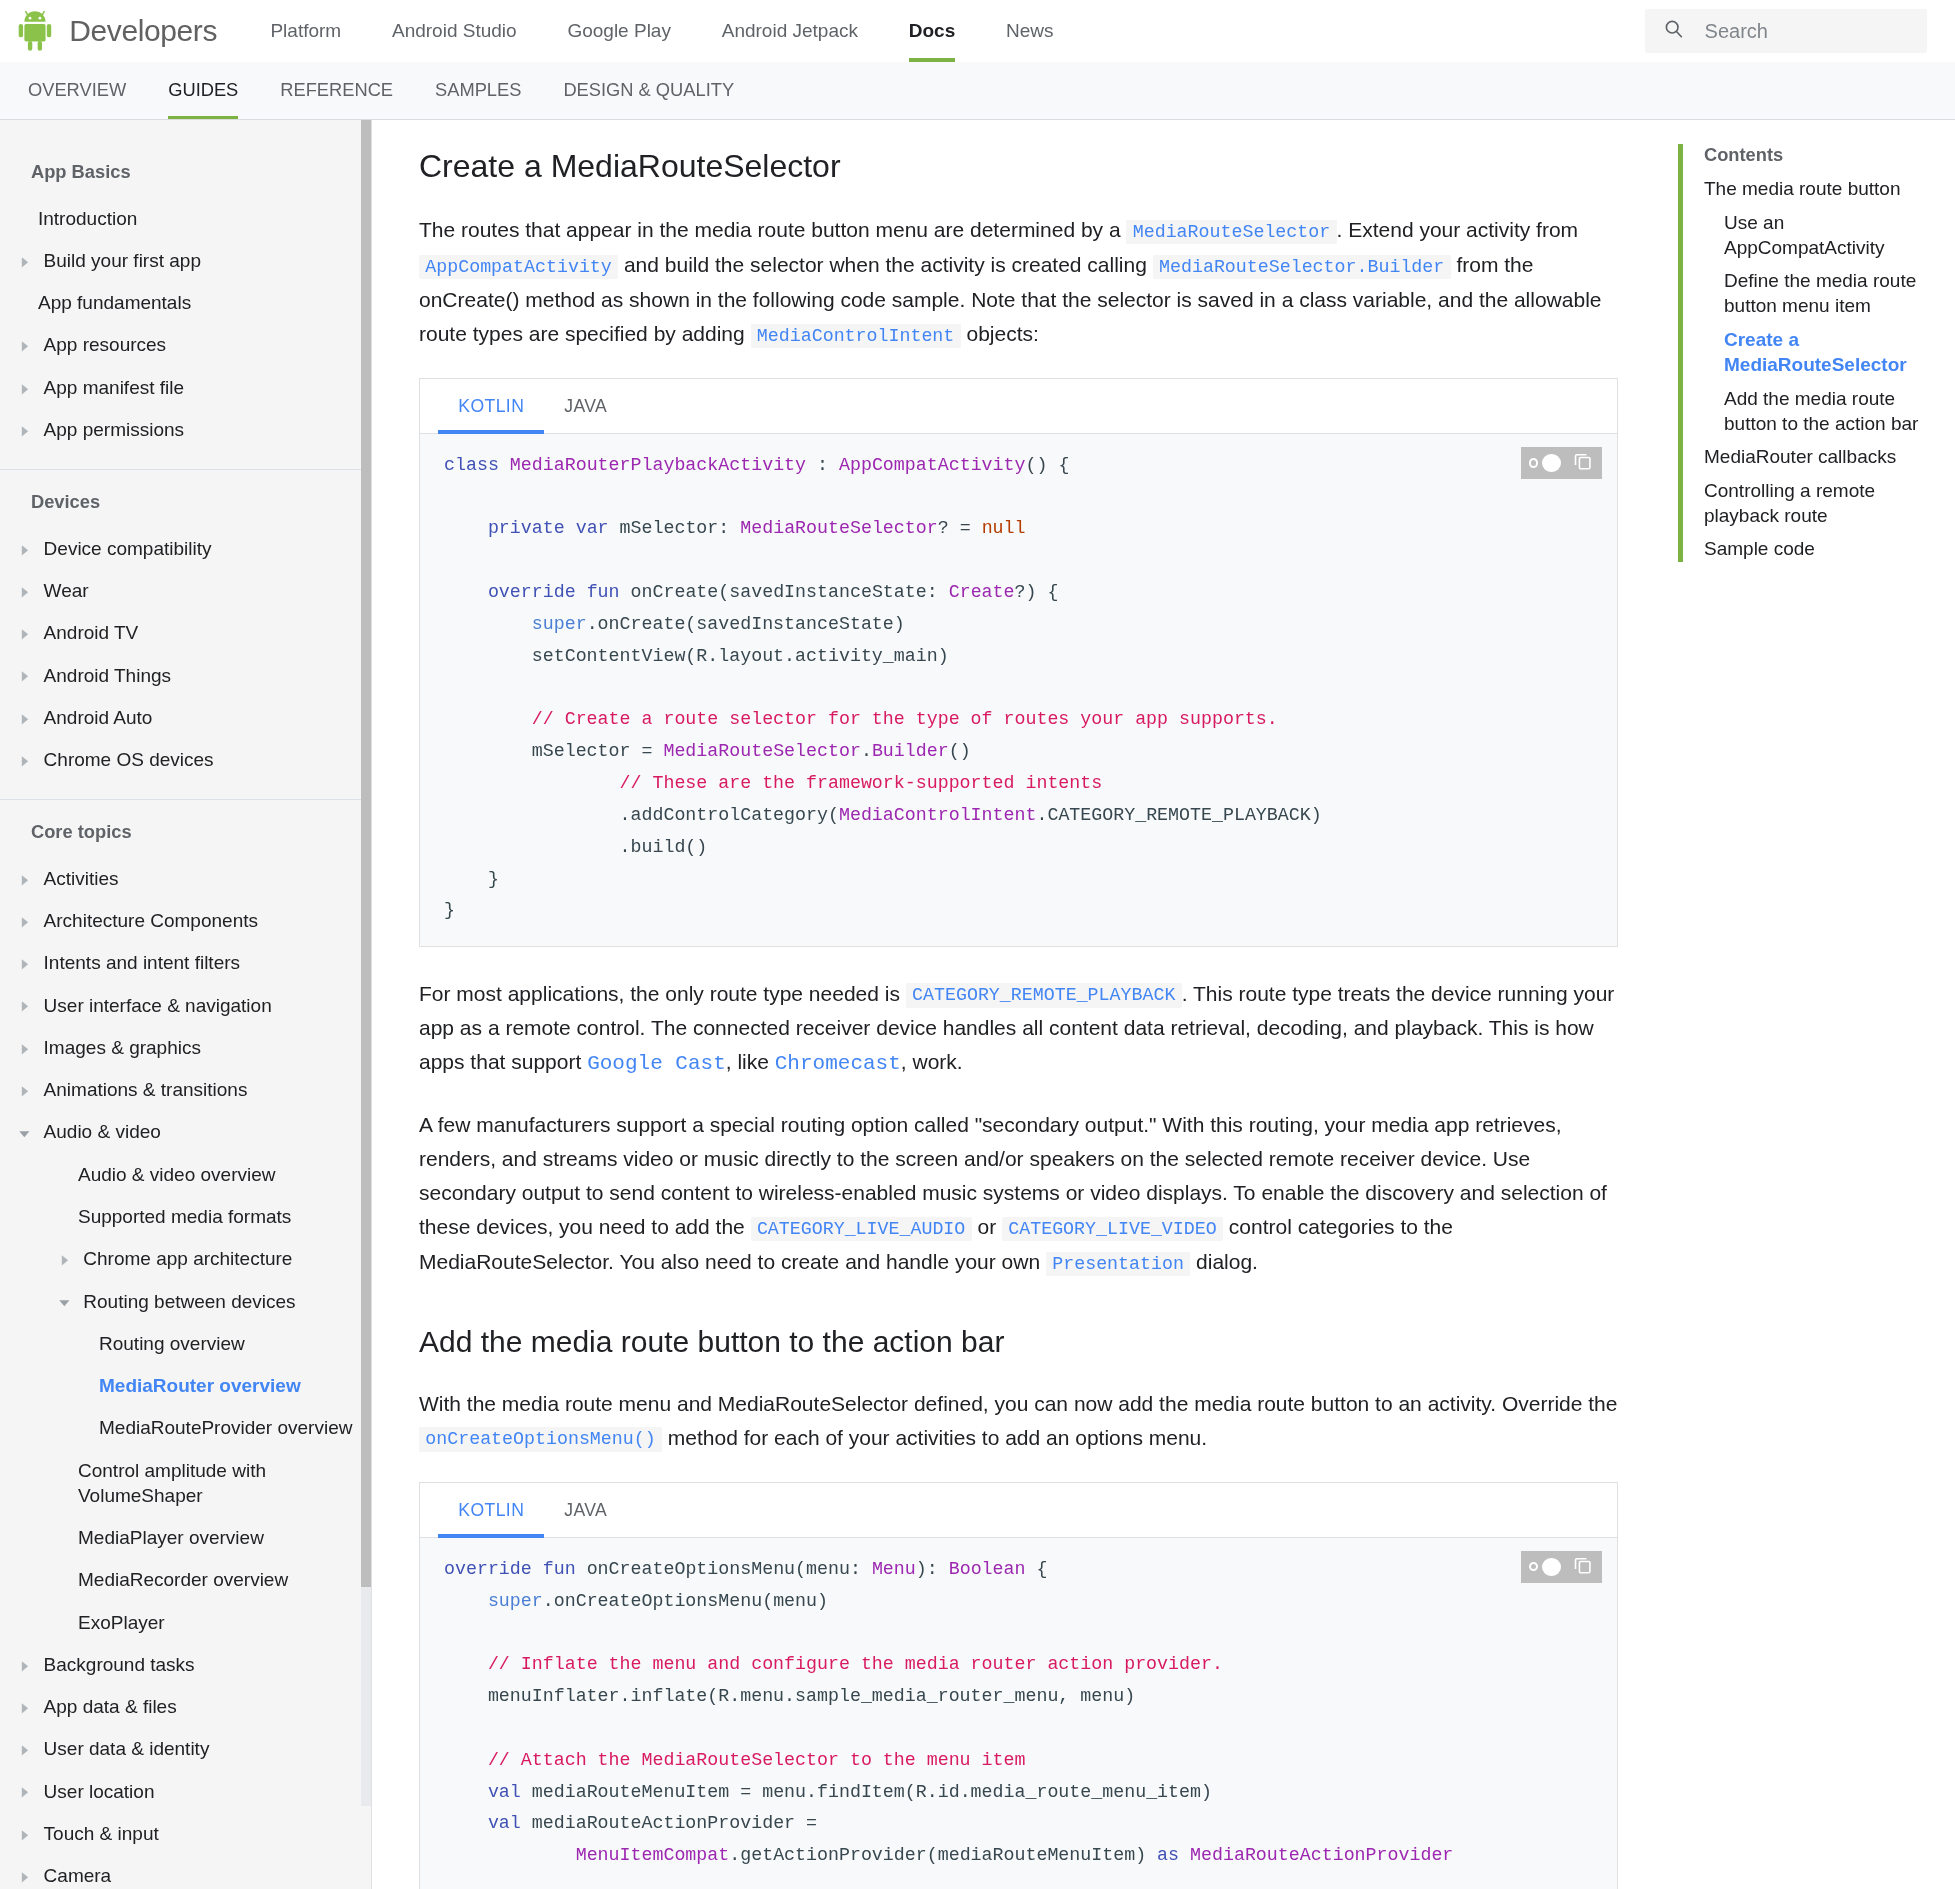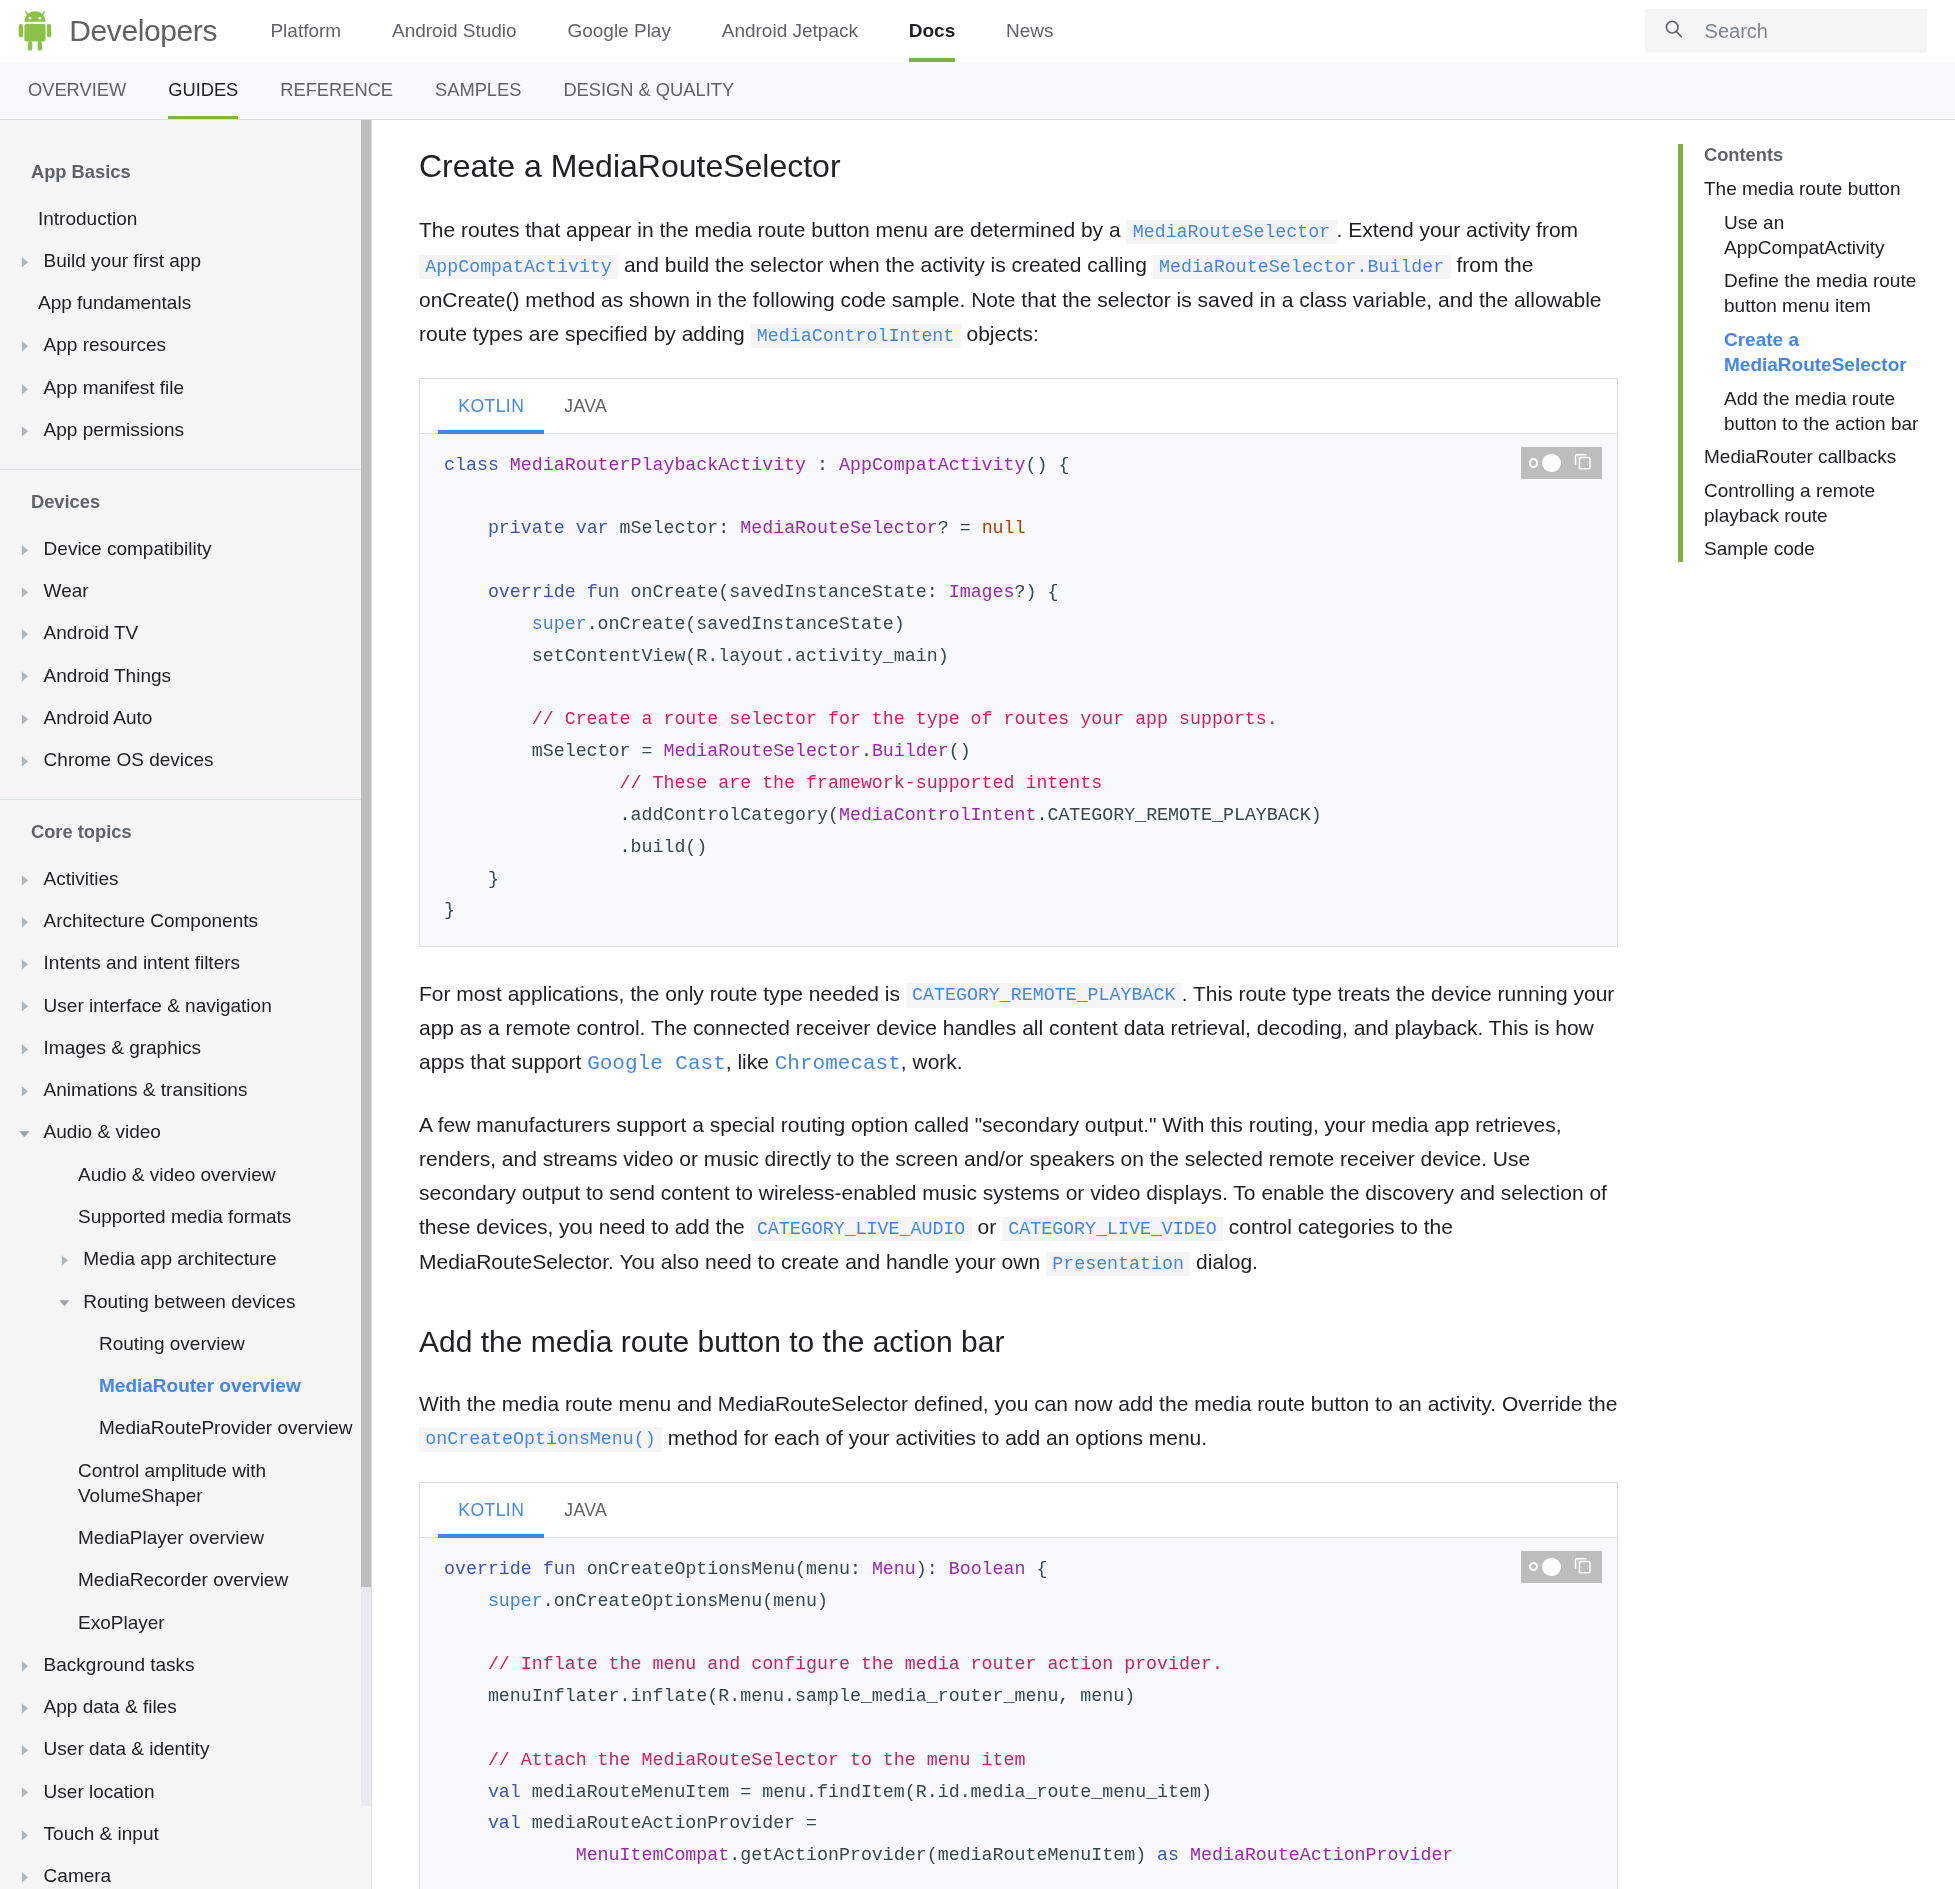--- a/index.html
+++ b/index.html
@@ -526,21 +526,21 @@
         </a>
         <a href="#" class="sb-item lv1">
           <span class="lbl">Supported media formats</span>
         </a>
         <a href="#" class="sb-item lv1 has-arrow">
           <span class="arrow">
             <svg class="tri-right" width="12.7" height="12.7" viewBox="0 0 10 10">
               <path d="M3 1 L8 5 L3 9 Z" fill="#b0b5ba"></path>
             </svg>
           </span>
-          <span class="lbl">Media app architecture</span>
+          <span class="lbl">Chrome app architecture</span>
         </a>
         <a href="#" class="sb-item lv1 has-arrow">
           <span class="arrow">
             <svg class="tri-down" width="12.7" height="12.7" viewBox="0 0 10 10">
               <path d="M1 3.4 L9 3.4 L5 8 Z" fill="#9aa0a6"></path>
             </svg>
           </span>
           <span class="lbl">Routing between devices</span>
         </a>
         <a href="#" class="sb-item lv2">
@@ -635,21 +635,21 @@
             <svg width="21" height="21" viewBox="0 0 24 24" fill="none" stroke="#fff" stroke-width="1.8">
               <rect x="8.5" y="8.5" width="12" height="13" rx="1.5"></rect>
               <path d="M16.5 5.5 H5.5 a1.5 1.5 0 0 0 -1.5 1.5 V17"></path>
             </svg>
           </span>
         </div>
         <pre class="code"><span class="k">class</span> <span class="ty">MediaRouterPlaybackActivity</span> : <span class="ty">AppCompatActivity</span>() {
 
     <span class="k">private</span> <span class="k">var</span> mSelector: <span class="ty">MediaRouteSelector</span>? = <span class="nl">null</span>
 
-    <span class="k">override</span> <span class="k">fun</span> onCreate(savedInstanceState: <span class="ty">Images</span>?) {
+    <span class="k">override</span> <span class="k">fun</span> onCreate(savedInstanceState: <span class="ty">Create</span>?) {
         <span class="sp">super</span>.onCreate(savedInstanceState)
         setContentView(R.layout.activity_main)
 
         <span class="cm">// Create a route selector for the type of routes your app supports.</span>
         mSelector = <span class="ty">MediaRouteSelector</span>.<span class="ty">Builder</span>()
                 <span class="cm">// These are the framework-supported intents</span>
                 .addControlCategory(<span class="ty">MediaControlIntent</span>.CATEGORY_REMOTE_PLAYBACK)
                 .build()
     }
 }</pre>

